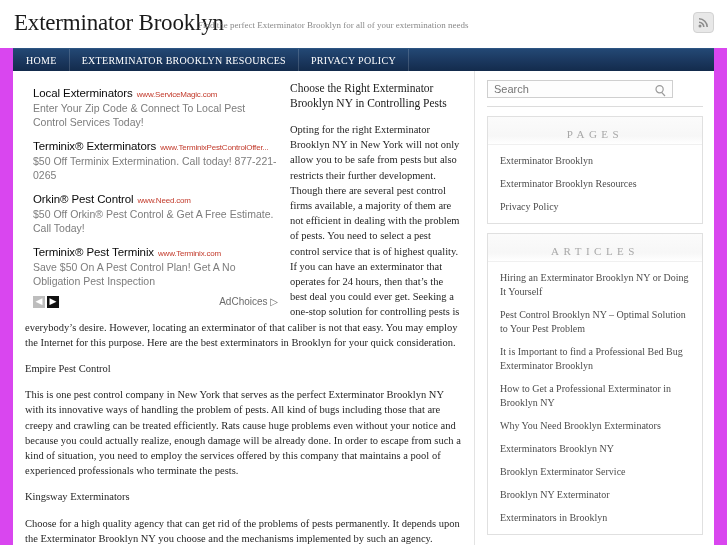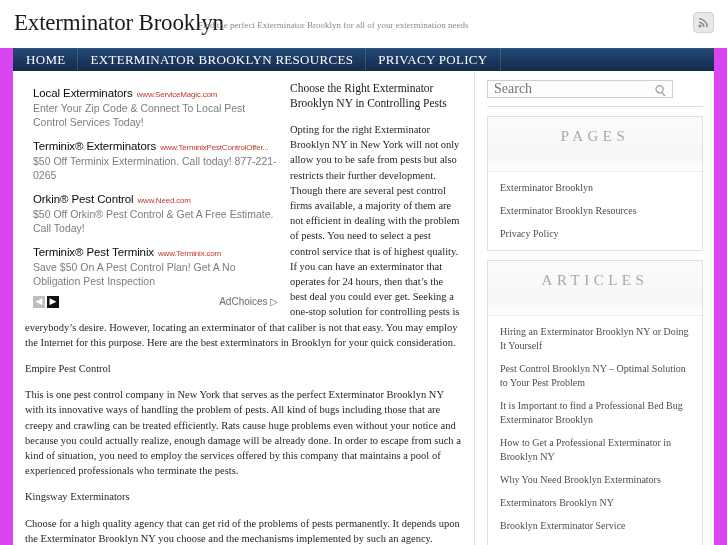--- a/index.html
+++ b/index.html
@@ -63,21 +63,21 @@
     align-items: stretch;
     border-top: 1px solid #2d5582;
     overflow: hidden;
   }
   .nav-item {
     display: flex;
     align-items: center;
     padding: 0 12px;
     color: #ffffff;
     font-family: "Liberation Serif", serif;
-    font-size: 13px;
+    font-size: 10px;
     letter-spacing: 0.3px;
     white-space: nowrap;
     border-right: 1px solid rgba(255,255,255,0.16);
     cursor: pointer;
   }
   .nav-item:first-child { padding-left: 13px; }
   .nav-spacer { flex: 1; }
 
   
   .wrap {
@@ -185,45 +185,45 @@
   .search-box {
     width: 186px; height: 18px;
     border: 1px solid #cfcfcf;
     background: #fdfdfd;
     position: relative;
     display: flex;
     align-items: center;
   }
   .search-input {
     border: 0; outline: 0; background: transparent;
-    font-family: Liberation Serif, serif;
-    font-size: 14px;
+    font-family: Liberation Sans, sans-serif;
+    font-size: 11px;
     color: #8a8a8a;
     padding: 0 20px 0 6px;
     width: 100%; height: 100%;
   }
   .search-icon {
     position: absolute;
     right: 5px; top: 2px;
     cursor: pointer;
   }
 
   .widget {
     border: 1px solid #e0e0e0;
     background: #ffffff;
     margin-bottom: 9px;
     padding-bottom: 9px;
   }
   .widget-title {
     text-align: center;
     font-family: "Liberation Serif", serif;
-    font-size: 15px;
+    font-size: 11px;
     letter-spacing: 4.5px;
     color: #a8a8a8;
-    padding: 11px 0 26px 0;
+    padding: 11px 0 4px 0;
     background: linear-gradient(to bottom, #fbfbfb 0%, #f7f7f7 70%, #ffffff 100%);
     border-bottom: 1px solid #f0f0f0;
   }
   .widget-list { padding: 9px 12px 0 12px; }
   .widget-link {
     display: block;
     font-family: "Liberation Serif", serif;
     font-size: 10px;
     line-height: 14px;
     color: #4d4d4d;

